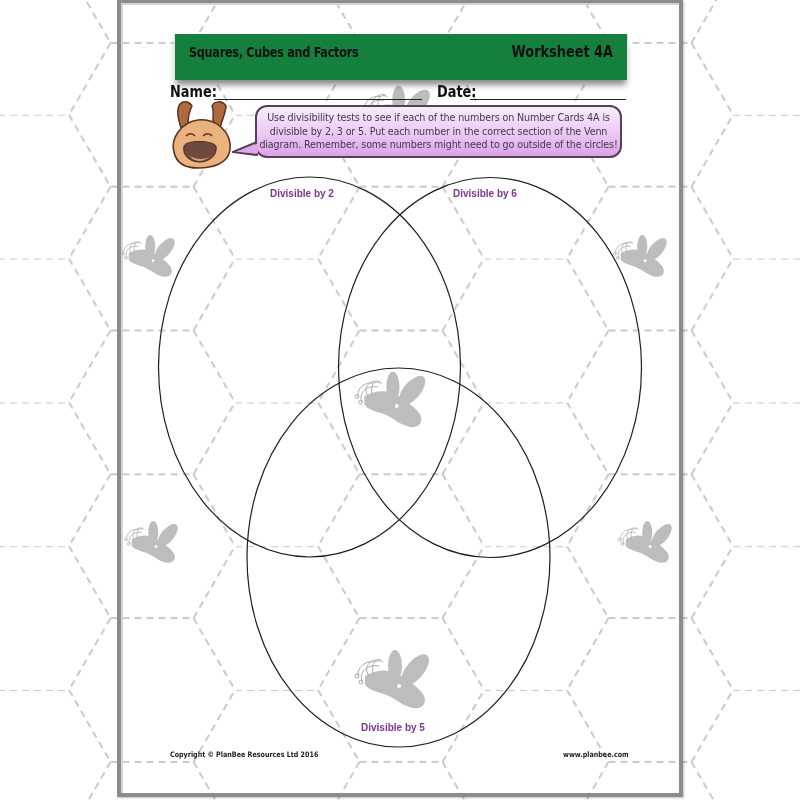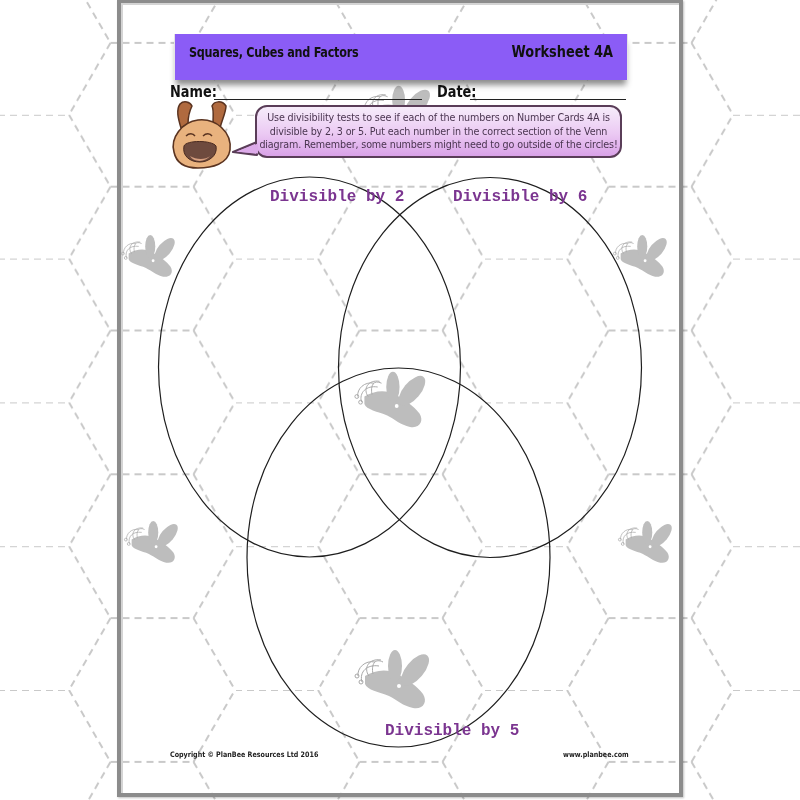--- a/index.html
+++ b/index.html
@@ -1,32 +1,32 @@
 <!DOCTYPE html>
 <html><head>
 <meta charset="utf-8">
 <style>
   html, body { margin:0; padding:0; }
   body { width:800px; height:800px; position:relative; overflow:hidden; background:#ffffff; font-family:"DejaVu Sans", sans-serif; }
   #bg { position:absolute; left:0; top:0; width:800px; height:800px; }
   .page { position:absolute; left:117px; top:0px; width:566px; height:797px; box-sizing:border-box;
           border:4px solid #8c8c8c; border-top-width:3px; box-shadow: inset 2px 2px 0 #d4d4d4, 1px 1px 2px rgba(0,0,0,0.25); }
   #overlay { position:absolute; left:0; top:0; width:800px; height:800px; }
-  .header-card { position:absolute; left:174px; top:34px; width:452px; height:46px; background:#8b5cf6;
+  .header-card { position:absolute; left:174px; top:34px; width:452px; height:46px; background:#15803d;
                  box-shadow: 0 7px 6px -2px rgba(0,0,0,0.45); border-left:1px solid #e4e4e4; border-right:1px solid #e4e4e4; }
   .header-title { position:absolute; left:14px; top:10px; font-family:"DejaVu Sans Condensed","DejaVu Sans", sans-serif; font-weight:bold; font-size:14.5px; color:#111; letter-spacing:-0.3px; transform:scaleX(0.86); transform-origin:left center; }
   .header-sheet { position:absolute; right:14px; top:9px; font-family:"DejaVu Sans", sans-serif; font-weight:bold; font-size:15px; color:#111; transform:scaleX(0.86); transform-origin:right center; }
   .field-label { position:absolute; font-family:"DejaVu Sans", sans-serif; font-weight:bold; font-size:15px; color:#111; transform:scaleX(0.86); transform-origin:left center; }
   .field-line { position:absolute; height:0; border-top:1.5px solid #222; }
   .bubble { position:absolute; left:255px; top:105px; width:367px; height:53px; box-sizing:border-box;
             border:2px solid #5a3d58; border-radius:12px;
             background:linear-gradient(to bottom, #f6ecfa 0%, #ebc9f3 55%, #d9a2e8 100%);
             display:flex; align-items:center; justify-content:center; text-align:center; }
   .bubble-text { font-family:"DejaVu Sans", sans-serif; font-size:9.6px; line-height:13.5px; color:#4a3550; letter-spacing:-0.15px; width:362px; }
-  .set-label { position:absolute; font-family:Liberation Mono, monospace; font-weight:bold; font-size:16px; color:#7b3590; white-space:nowrap; }
+  .set-label { position:absolute; font-family:Liberation Sans, sans-serif; font-weight:bold; font-size:10px; color:#7b3590; white-space:nowrap; }
   .footer-left { position:absolute; left:170px; top:750px; font-family:"DejaVu Sans", sans-serif; font-weight:bold; font-size:7.5px; color:#222; transform:scaleX(0.85); transform-origin:left center; white-space:nowrap; }
   .footer-right { position:absolute; left:563px; top:750px; font-family:"DejaVu Sans", sans-serif; font-weight:bold; font-size:7.5px; color:#222; transform:scaleX(0.85); transform-origin:left center; white-space:nowrap; }
 </style>
 </head>
 <body>
 
 <svg id="bg" viewBox="0 0 800 800" xmlns="http://www.w3.org/2000/svg">
   <defs>
     <pattern id="hex" x="0" y="0" width="249" height="143.8" patternUnits="userSpaceOnUse" patternTransform="translate(-14,-29)">
       <g fill="none" stroke="#c9c9c9" stroke-width="2" stroke-dasharray="7,5">
@@ -113,16 +113,16 @@
 
 <div class="bubble">
   <div class="bubble-text">Use divisibility tests to see if each of the numbers on Number Cards 4A is divisible by 2, 3 or 5. Put each number in the correct section of the Venn diagram. Remember, some numbers might need to go outside of the circles!</div>
 </div>
 <svg style="position:absolute;left:0;top:0;width:800px;height:800px;pointer-events:none;" viewBox="0 0 800 800">
   <path d="M258,143.5 L236,151.8 L258,153.5 Z" fill="#dcaae9"></path>
 </svg>
 
 <span class="set-label" style="left:270px; top:188px;">Divisible by 2</span>
 <span class="set-label" style="left:453px; top:188px;">Divisible by 6</span>
-<span class="set-label" style="left:361px; top:722px;margin-left:24px;">Divisible by 5</span>
+<span class="set-label" style="left:361px; top:722px;">Divisible by 5</span>
 
 <span class="footer-left">Copyright © PlanBee Resources Ltd 2016</span>
 <span class="footer-right">www.planbee.com</span>
 
 </body></html>

